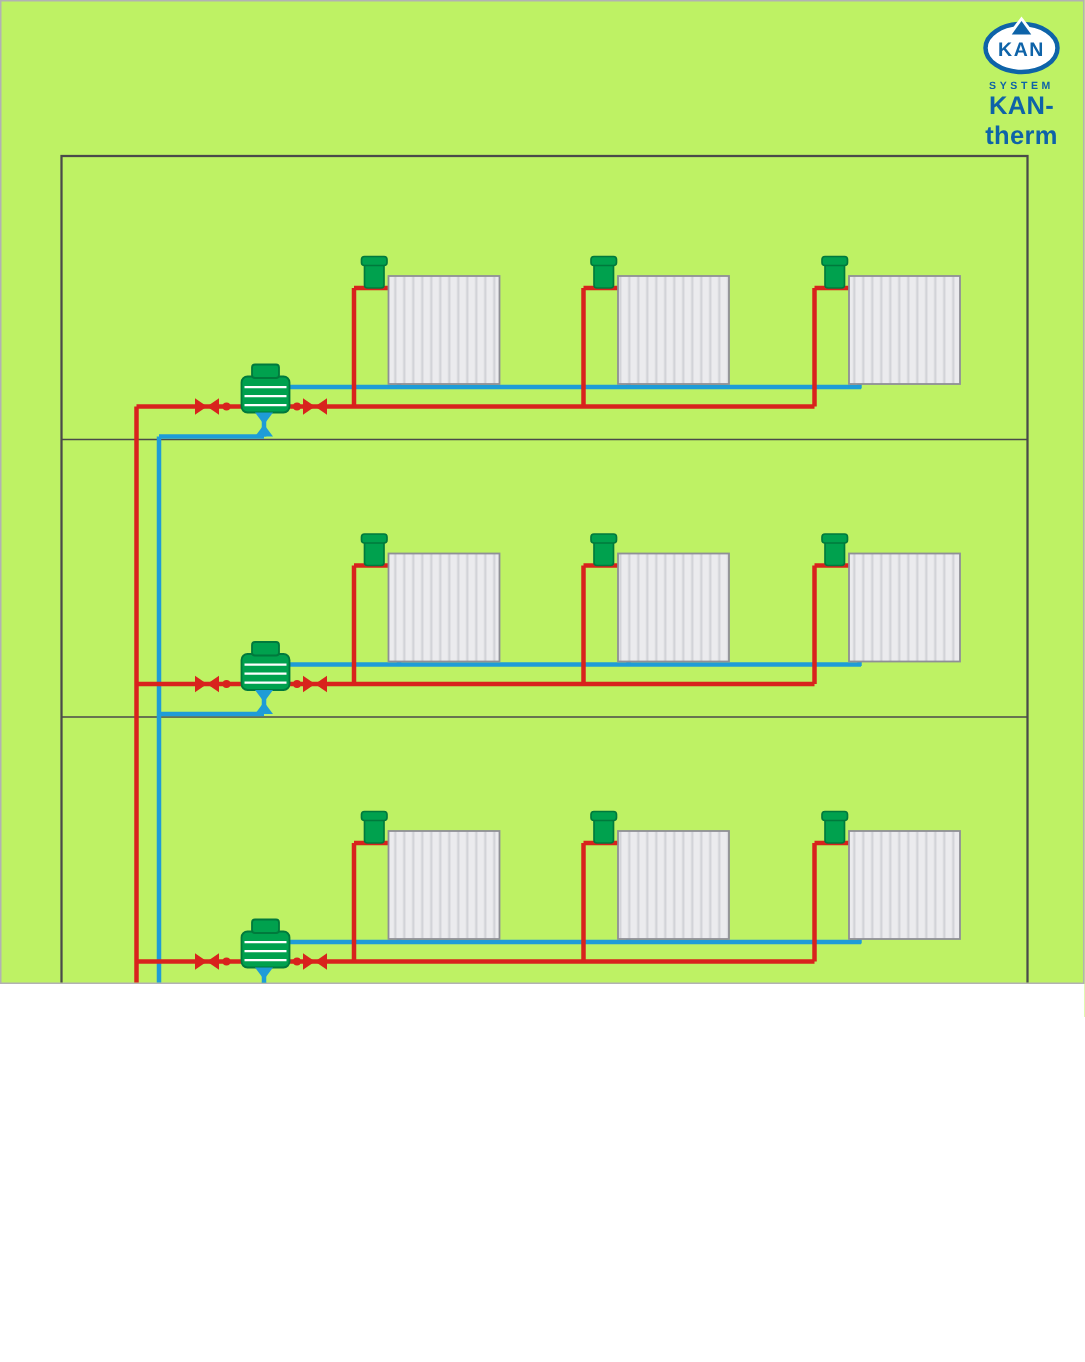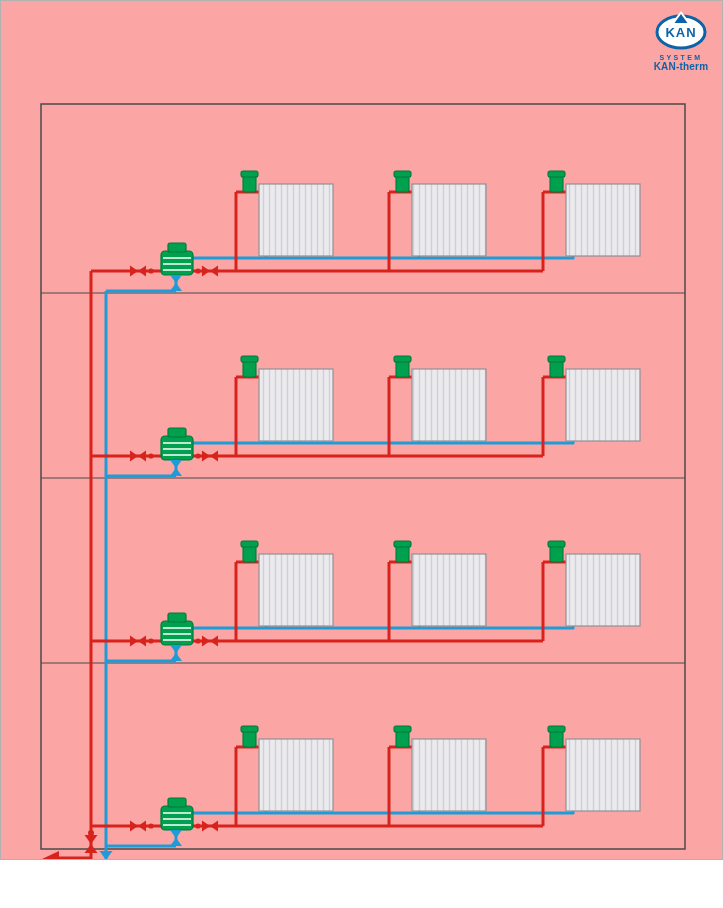--- a/index.html
+++ b/index.html
@@ -1,35 +1,35 @@
 <!DOCTYPE html>
 <html style="--supply-red: #d8231d; --return-blue: #1e9cd7; --device-green: #00a14e; --device-green-dark: #00793c; --radiator-fill: #ebebee; --radiator-stripe: #cfd0d5; --radiator-border: #8f9096; --building-outline: #4a4a4a; --logo-blue: #0e63a8;"><head>
 <meta charset="utf-8">
 <style>
   * { margin:0; padding:0; box-sizing:border-box; }
   body { background:#ffffff; font-family:"Liberation Sans", sans-serif; }
   .page {
-    position:relative; width:723px; height:860px;
-    background:#fca5a5; border:1px solid #b2b2b2; overflow:hidden;
+    position:relative; width:723px; height:656px;
+    background:#bef264; border:1px solid #b2b2b2; overflow:hidden;
   }
   #schematic { position:absolute; left:0; top:0; display:block; }
   .logo {
     position:absolute; top:9px; right:6px; width:70px; text-align:center;
     color:var(--logo-blue,#0e63a8);
   }
   .logo svg { display:block; margin:0 auto; }
   .logo-oval  { fill:#ffffff; stroke:var(--logo-blue,#0e63a8); stroke-width:3; }
   .logo-notch-bg { fill:#ffffff; }
   .logo-notch { fill:var(--logo-blue,#0e63a8); }
   .logo-brand {
     fill:var(--logo-blue,#0e63a8); font-family:"Liberation Sans",sans-serif;
     font-size:13px; font-weight:bold; letter-spacing:1px;
   }
   .logo-system { font-size:7px; letter-spacing:2.4px; margin-top:2px; font-weight:bold; }
-  .logo-product { font-size:10px; font-weight:bold; letter-spacing:.2px; }
+  .logo-product { font-size:17px; font-weight:bold; letter-spacing:.2px; }
 </style>
 </head>
 <body>
 
 <div class="page">
 
   <svg id="schematic" width="723" height="908" viewBox="0 0 723 908">
       <defs>
         <pattern id="fins" width="6" height="8" patternUnits="userSpaceOnUse">
           <rect x="0" y="0" width="6" height="8" fill="#ebebee"></rect>

